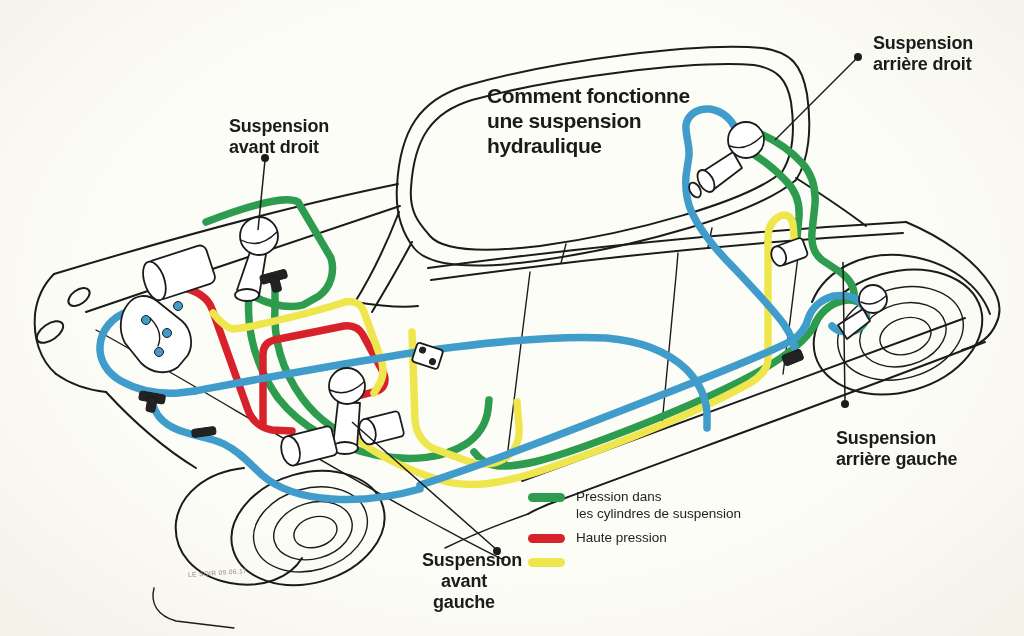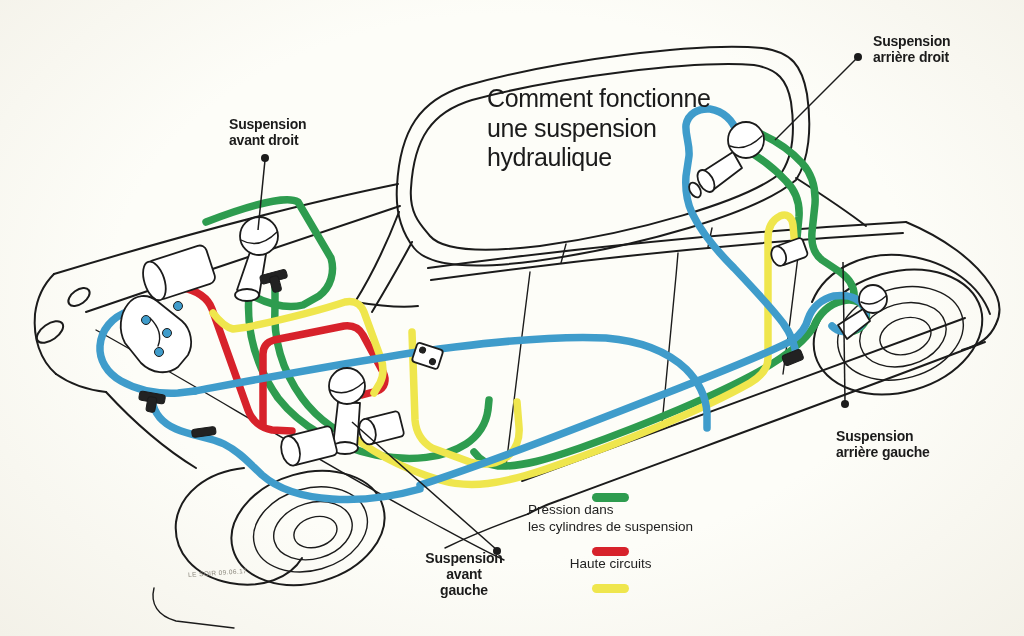--- a/index.html
+++ b/index.html
@@ -15,24 +15,24 @@
   .compdark{fill:#222;stroke:var(--line);stroke-width:1;}
   .pipe{fill:none;stroke-width:7.5;stroke-linecap:round;stroke-linejoin:round;}
   .p-green{stroke:var(--green);}
   .p-red{stroke:var(--red);}
   .p-yellow{stroke:var(--yellow);}
   .p-blue{stroke:var(--blue);}
   .cap{fill:var(--blue);stroke:var(--line);stroke-width:1;}
   .leader{stroke:var(--line);stroke-width:1.5;fill:none;}
   .dot{fill:var(--line);}
   .txt{position:absolute;white-space:pre-line;}
-  .title{font-size:25px;font-weight:400;line-height:1.18;letter-spacing:-0.4px;}
-  .lbl{font-size:14px;font-weight:700;line-height:1.16;letter-spacing:-0.2px;}
+  .title{font-size:21px;font-weight:700;line-height:1.18;letter-spacing:-0.4px;}
+  .lbl{font-size:18px;font-weight:700;line-height:1.16;letter-spacing:-0.2px;}
   .legend{position:absolute;left:528px;top:489px;display:flex;flex-direction:column;row-gap:7px;}
-  .legend-row{display:flex;align-items:center;column-gap:11px;flex-direction:column;}
+  .legend-row{display:flex;align-items:flex-start;column-gap:11px;}
   .legend-swatch{width:37px;height:9px;border-radius:5px;margin-top:4px;flex:0 0 auto;}
   .legend-label{font-size:13.5px;line-height:1.25;white-space:pre-line;color:#222;}
   .credit{position:absolute;left:188px;top:569px;font-size:6.5px;color:#8a867c;transform:rotate(-4deg);letter-spacing:0.4px;}
 </style>
 </head>
 <body>
 
 <div id="stage">
 
   <svg width="1024" height="636" viewBox="0 0 1024 636">
@@ -230,21 +230,21 @@
 avant gauche</div>
 
   <div class="legend">
     <div class="legend-row">
       <span class="legend-swatch" style="background: rgb(46, 156, 79);"></span>
       <span class="legend-label">Pression dans
 les cylindres de suspension</span>
     </div>
     <div class="legend-row">
       <span class="legend-swatch" style="background: rgb(215, 34, 43);"></span>
-      <span class="legend-label">Haute circuits</span>
+      <span class="legend-label">Haute pression</span>
     </div>
     <div class="legend-row">
       <span class="legend-swatch" style="background: rgb(239, 230, 77);"></span>
     </div>
   </div>
 
   <div class="credit">LE SOIR 09.06.17</div>
 </div>
 
 </body></html>

